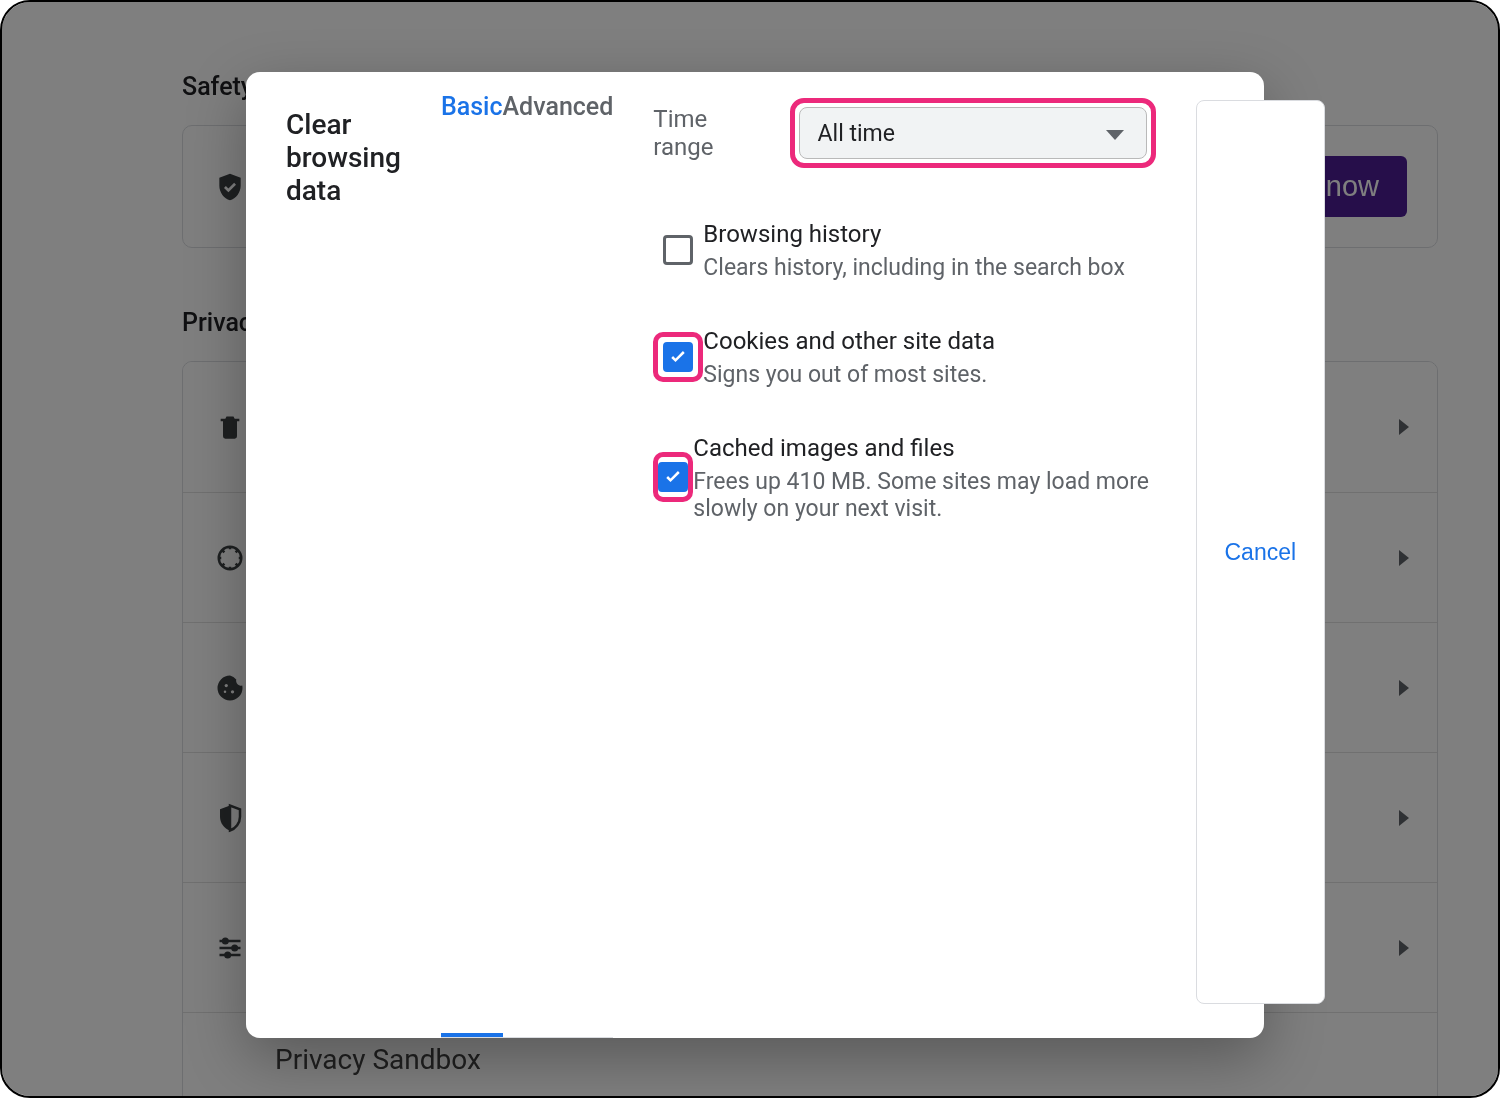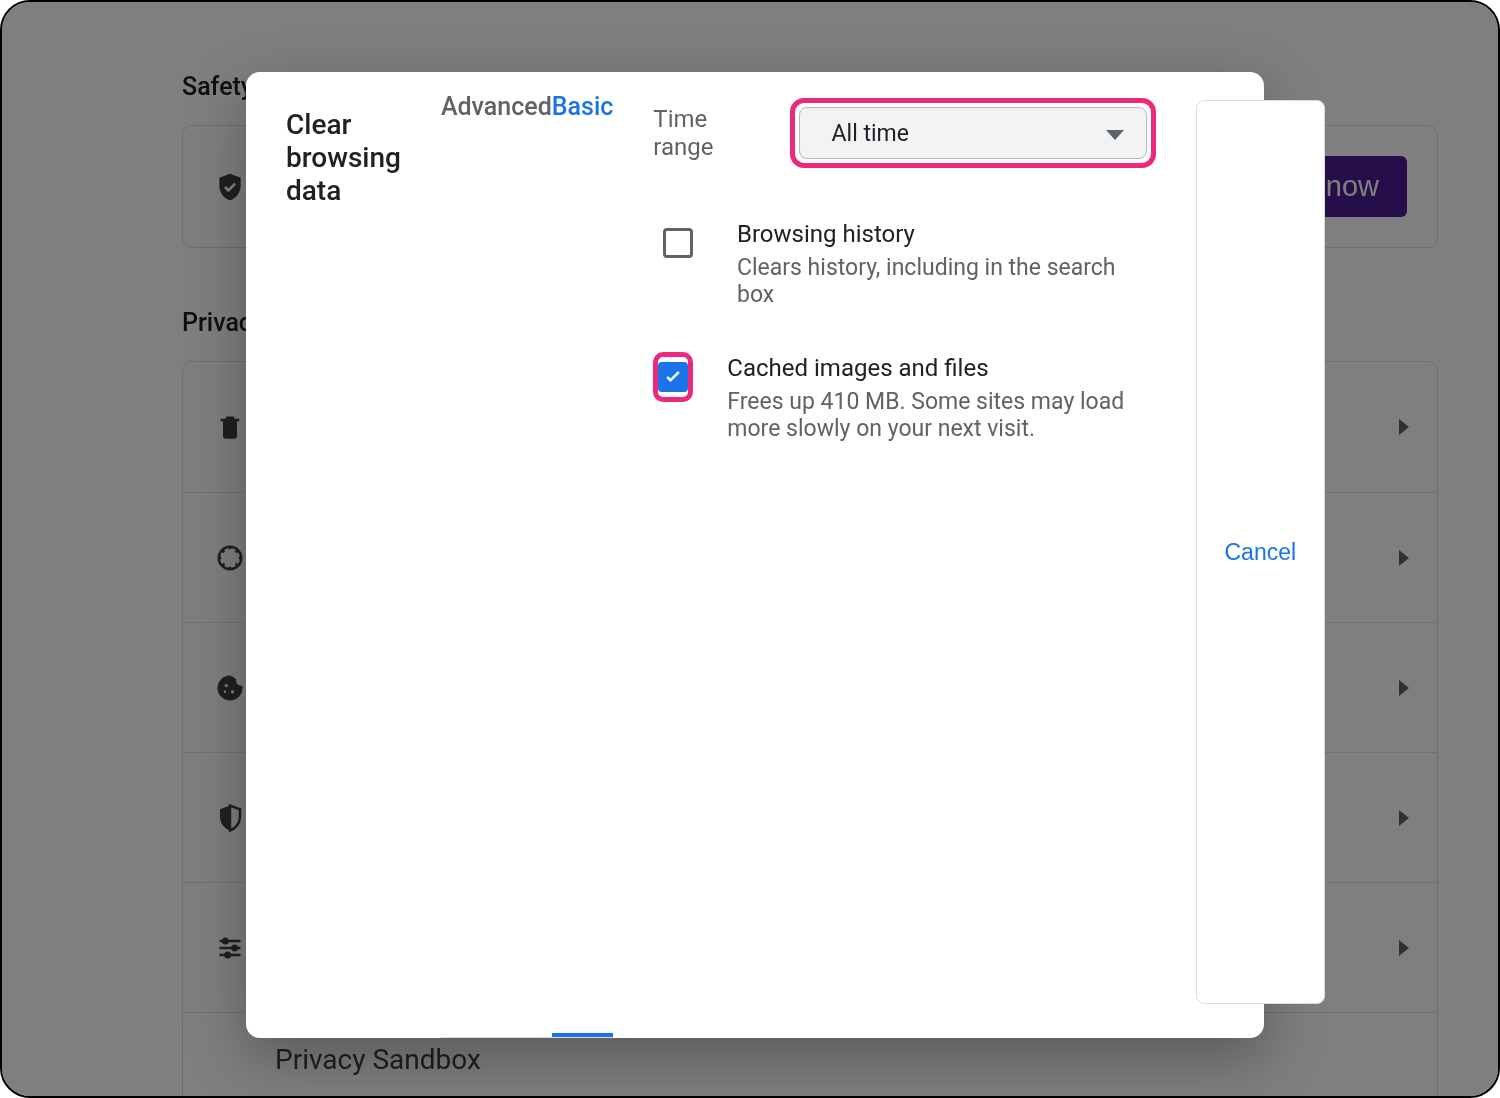--- a/index.html
+++ b/index.html
@@ -78,30 +78,30 @@
     position: relative;
     width: 412px; height: 70px;
     border: 5px solid #ec297b; border-radius: 14px;
     display:flex; align-items:center;
   }
   .select-inner {
     position: absolute; inset: 4px;
     border: 1px solid #b9b9b9; border-radius: 8px;
     background: #f1f3f4;
     display: flex; align-items: center;
-    padding: 0 32px; font-size: 23px; color: #202124;
+    padding: 0 18px; font-size: 23px; color: #202124;
   }
   .select-caret {
     position: absolute; right: 22px; top: 50%; transform: translateY(-30%);
     width: 0; height: 0; border-left: 9px solid transparent; border-right: 9px solid transparent;
     border-top: 10px solid #5f6368;
   }
 
   .opt {
-    display: flex; align-items: flex-start; gap: 34px;
+    display: flex; align-items: center; 
     padding: 22px 0;
   }
   .cb-wrap {
     width: 50px; height: 50px; border-radius: 10px;
     display: flex; align-items: center; justify-content: center;
   }
   .cb-wrap.hl { border: 5px solid #ec297b; }
   .cb {
     width: 30px; height: 30px; border: 3px solid #5f6368; border-radius: 4px; background: #fff;
     display:flex; align-items:center; justify-content:center;
@@ -201,22 +201,22 @@
       </div>
     </div>
   </div>
 
   <div class="scrim"></div>
 
   <div class="dialog">
     <div class="dialog-title">Clear browsing data</div>
 
     <div class="tabs">
+      <div class="tab active">Basic</div>
       <div class="tab">Advanced</div>
-      <div class="tab active">Basic</div>
     </div>
 
     <div class="dialog-body">
       <div class="time-range-row">
         <span class="time-range-label">Time range</span>
         <div class="select-wrap">
           <div class="select-inner">
             <span>All time</span>
             <span class="select-caret"></span>
           </div>
@@ -228,30 +228,43 @@
           <div class="cb">
             
           </div>
         </div>
         <div class="opt-text">
           <div class="opt-title">Browsing history</div>
           <div class="opt-desc">Clears history, including in the search box</div>
         </div>
       </div>
 
-
       <div class="opt">
         <div class="cb-wrap hl">
           <div class="cb checked">
             <svg width="20" height="20" viewBox="0 0 24 24" fill="none" stroke="#fff" stroke-width="3">
                 <path d="M5 12l4 4 10-10"></path>
               </svg>
           </div>
         </div>
         <div class="opt-text">
+          <div class="opt-title">Cookies and other site data</div>
+          <div class="opt-desc">Signs you out of most sites.</div>
+        </div>
+      </div>
+
+      <div class="opt">
+        <div class="cb-wrap hl">
+          <div class="cb checked">
+            <svg width="20" height="20" viewBox="0 0 24 24" fill="none" stroke="#fff" stroke-width="3">
+                <path d="M5 12l4 4 10-10"></path>
+              </svg>
+          </div>
+        </div>
+        <div class="opt-text">
           <div class="opt-title">Cached images and files</div>
           <div class="opt-desc">Frees up 410 MB. Some sites may load more slowly on your next visit.</div>
         </div>
       </div>
     </div>
 
     <div class="dialog-actions">
       <button class="btn cancel">Cancel</button>
     </div>
   </div>

